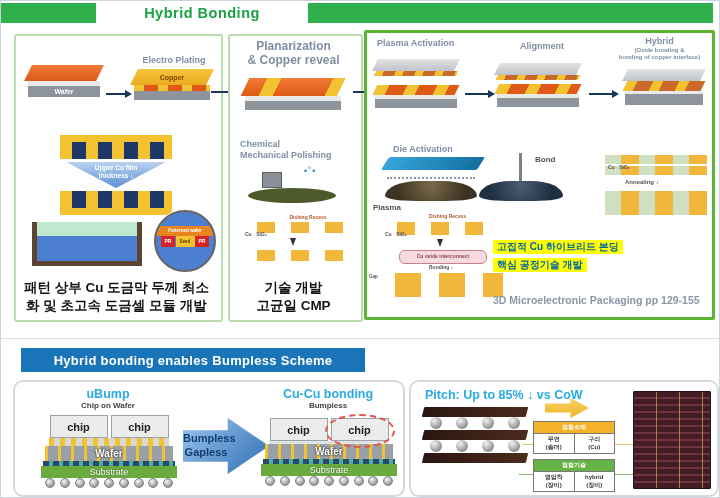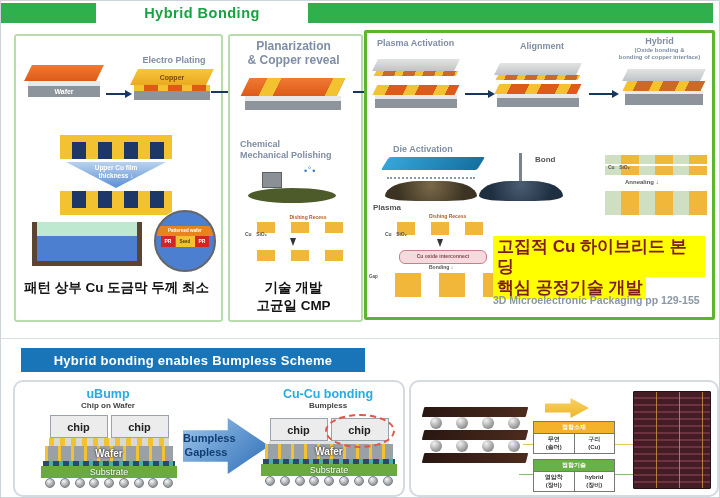--- a/index.html
+++ b/index.html
@@ -71,21 +71,21 @@
 
   .plate{background:linear-gradient(100deg,#37a6da,#136f9f);border-radius:2px;transform:skewX(-32deg);}
   .dome{border-radius:50% 50% 45% 45%/100% 100% 35% 35%;}
   .dome-a{background:radial-gradient(circle at 50% 20%,#7a6a4a,#3c3322 70%);}
   .dome-b{background:radial-gradient(circle at 50% 20%,#4a5d72,#1f2f42 70%);}
   .dots{border-top:2px dotted #8899aa;}
 
   .pinkbox{background:#f7dade;border:1px solid #c97f8a;border-radius:6px;color:#8a4450;
            font-size:5px;font-weight:bold;text-align:center;line-height:11px;}
 
-  .hl{display:inline-block;background:#ffff00;color:#7f1d1d;font-size:17px;font-weight:bold;padding:1px 4px;line-height:1.15;}
+  .hl{display:inline-block;background:#ffff00;color:#0369a1;font-size:10px;font-weight:bold;padding:1px 4px;line-height:1.15;}
   .ref{color:#8a97a5;font-size:10.5px;font-weight:bold;}
 
   
   .divider{background:#d9dfe4;}
   .banner{background:#1a74b8;color:#fff;font-size:13px;font-weight:bold;display:flex;align-items:center;justify-content:center;letter-spacing:.3px;}
 
   
   .bpanel{background:#fff;border:2px solid #d4dae0;border-radius:10px;}
   .blue-t{color:#29abe2;font-size:12.5px;font-weight:bold;}
   .sub-t{color:#444;font-size:8px;font-weight:bold;}
@@ -173,20 +173,21 @@
       <div class="mag-band" style="height:10px;">Patterned wafer</div>
       <div style="display:flex;justify-content:space-between;padding:0 5px;">
         <div class="pr" style="width:14px;height:11px;">PR</div>
         <div class="seed" style="width:19px;height:11px;">Seed</div>
         <div class="pr" style="width:14px;height:11px;">PR</div>
       </div>
     </div>
 
     <div class="abs caption tc" style="left:4px;top:243px;width:193px;">
       <div>패턴 상부 Cu 도금막 두께 최소</div>
+      <div>화 및 초고속 도금셀 모듈 개발</div>
     </div>
   </div>
 
   <div class="abs harrow" style="left:210px;top:90px;width:22px;"></div>
 
   <div class="abs panel" style="left:227px;top:33px;width:131px;height:284px;">
 
     <div class="abs steplbl tc" style="left:2px;top:3px;width:123px;font-size:12px;">
       <div>Planarization</div>
       <div>&amp; Copper reveal</div>
@@ -382,20 +383,21 @@
           <div class="ball"></div>
           <div class="ball"></div>
           <div class="ball"></div>
           <div class="ball"></div>
           <div class="ball"></div>
       </div>
     </div>
   </div>
 
   <div class="abs bpanel" style="left:408px;top:379px;width:306px;height:113px;">
+    <div class="abs blue-t" style="left:14px;top:6px;font-size:12.5px;">Pitch: Up to 85% ↓ vs CoW</div>
 
     <div class="abs" style="left:12px;top:25px;width:104px;">
       <div class="slab3d" style="height:10px;"></div>
       <div class="ballrow" style="height:13px;">
           <div class="bigball"></div>
           <div class="bigball"></div>
           <div class="bigball"></div>
           <div class="bigball"></div>
         </div>
       <div class="slab3d" style="height:10px;"></div>

